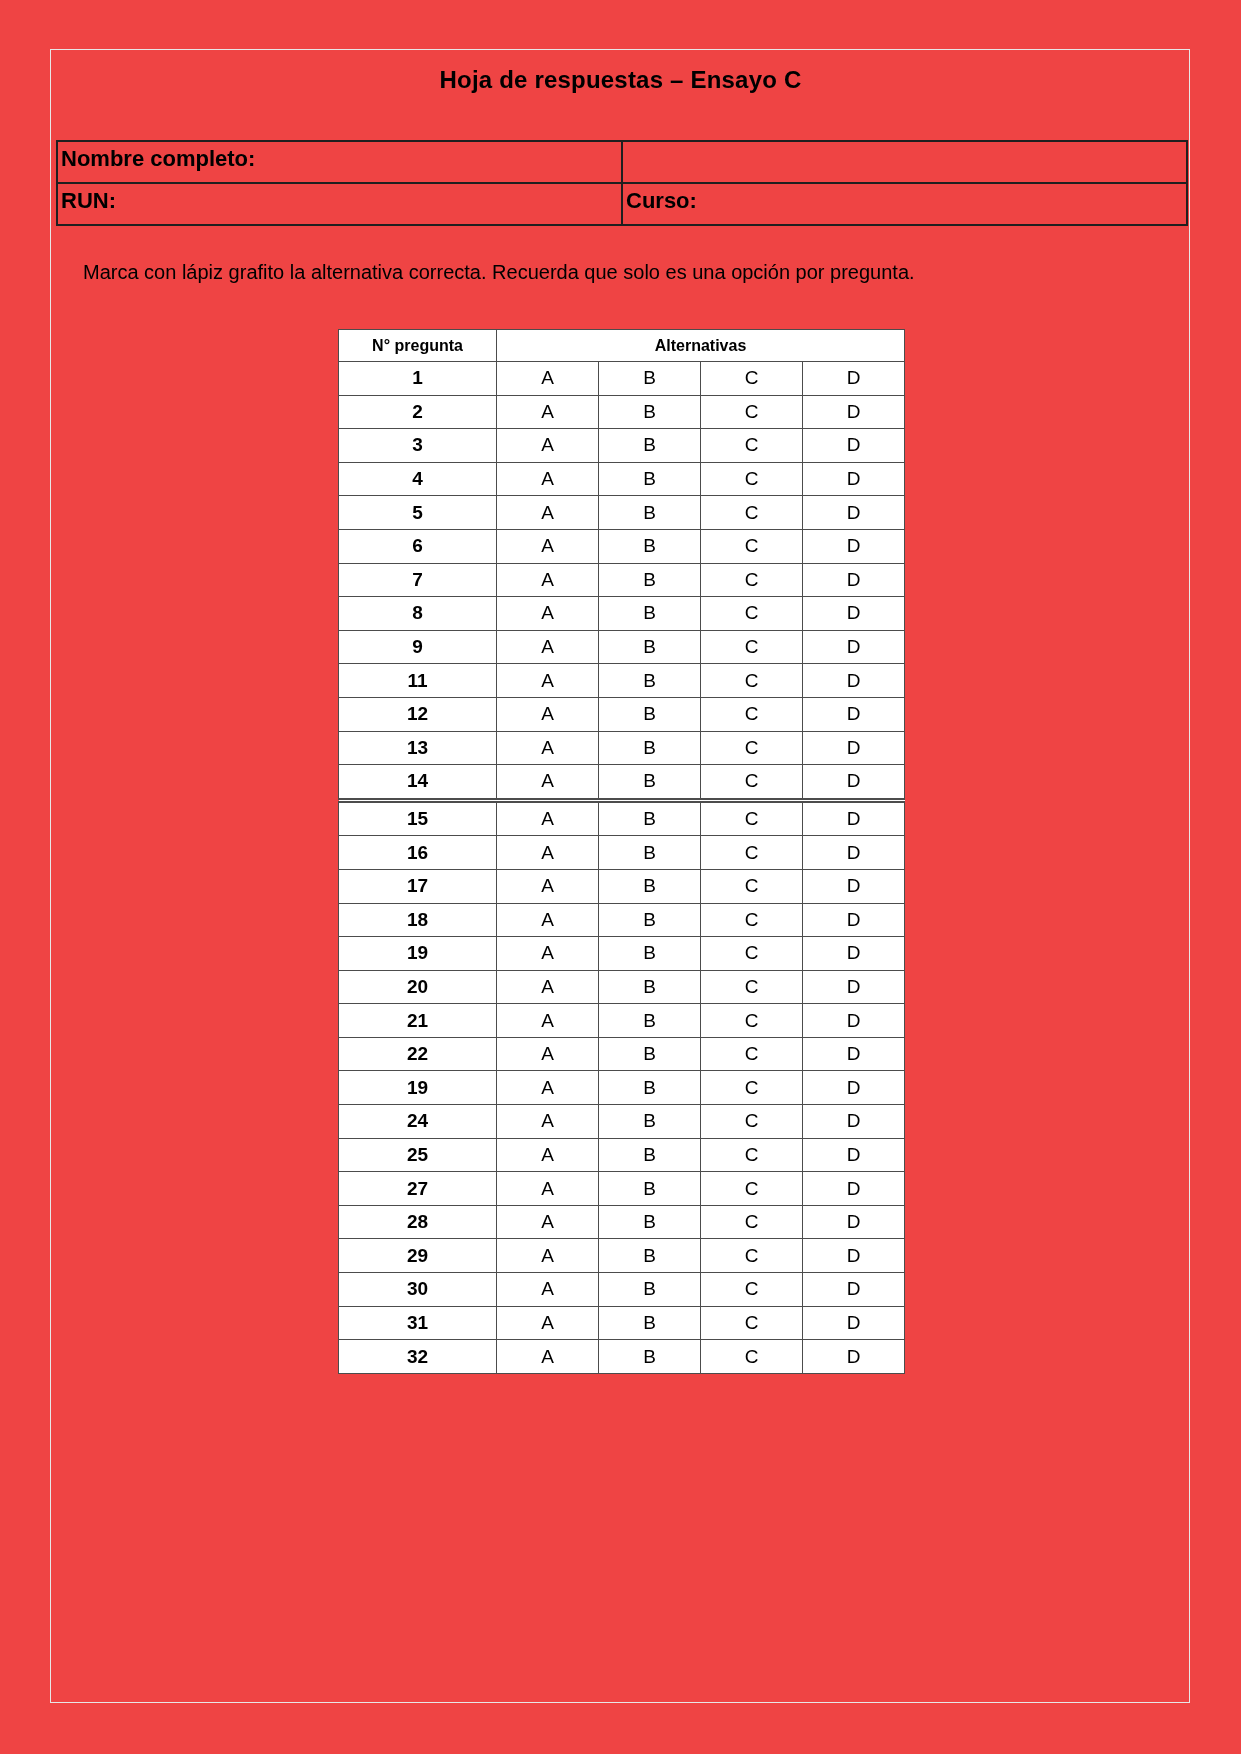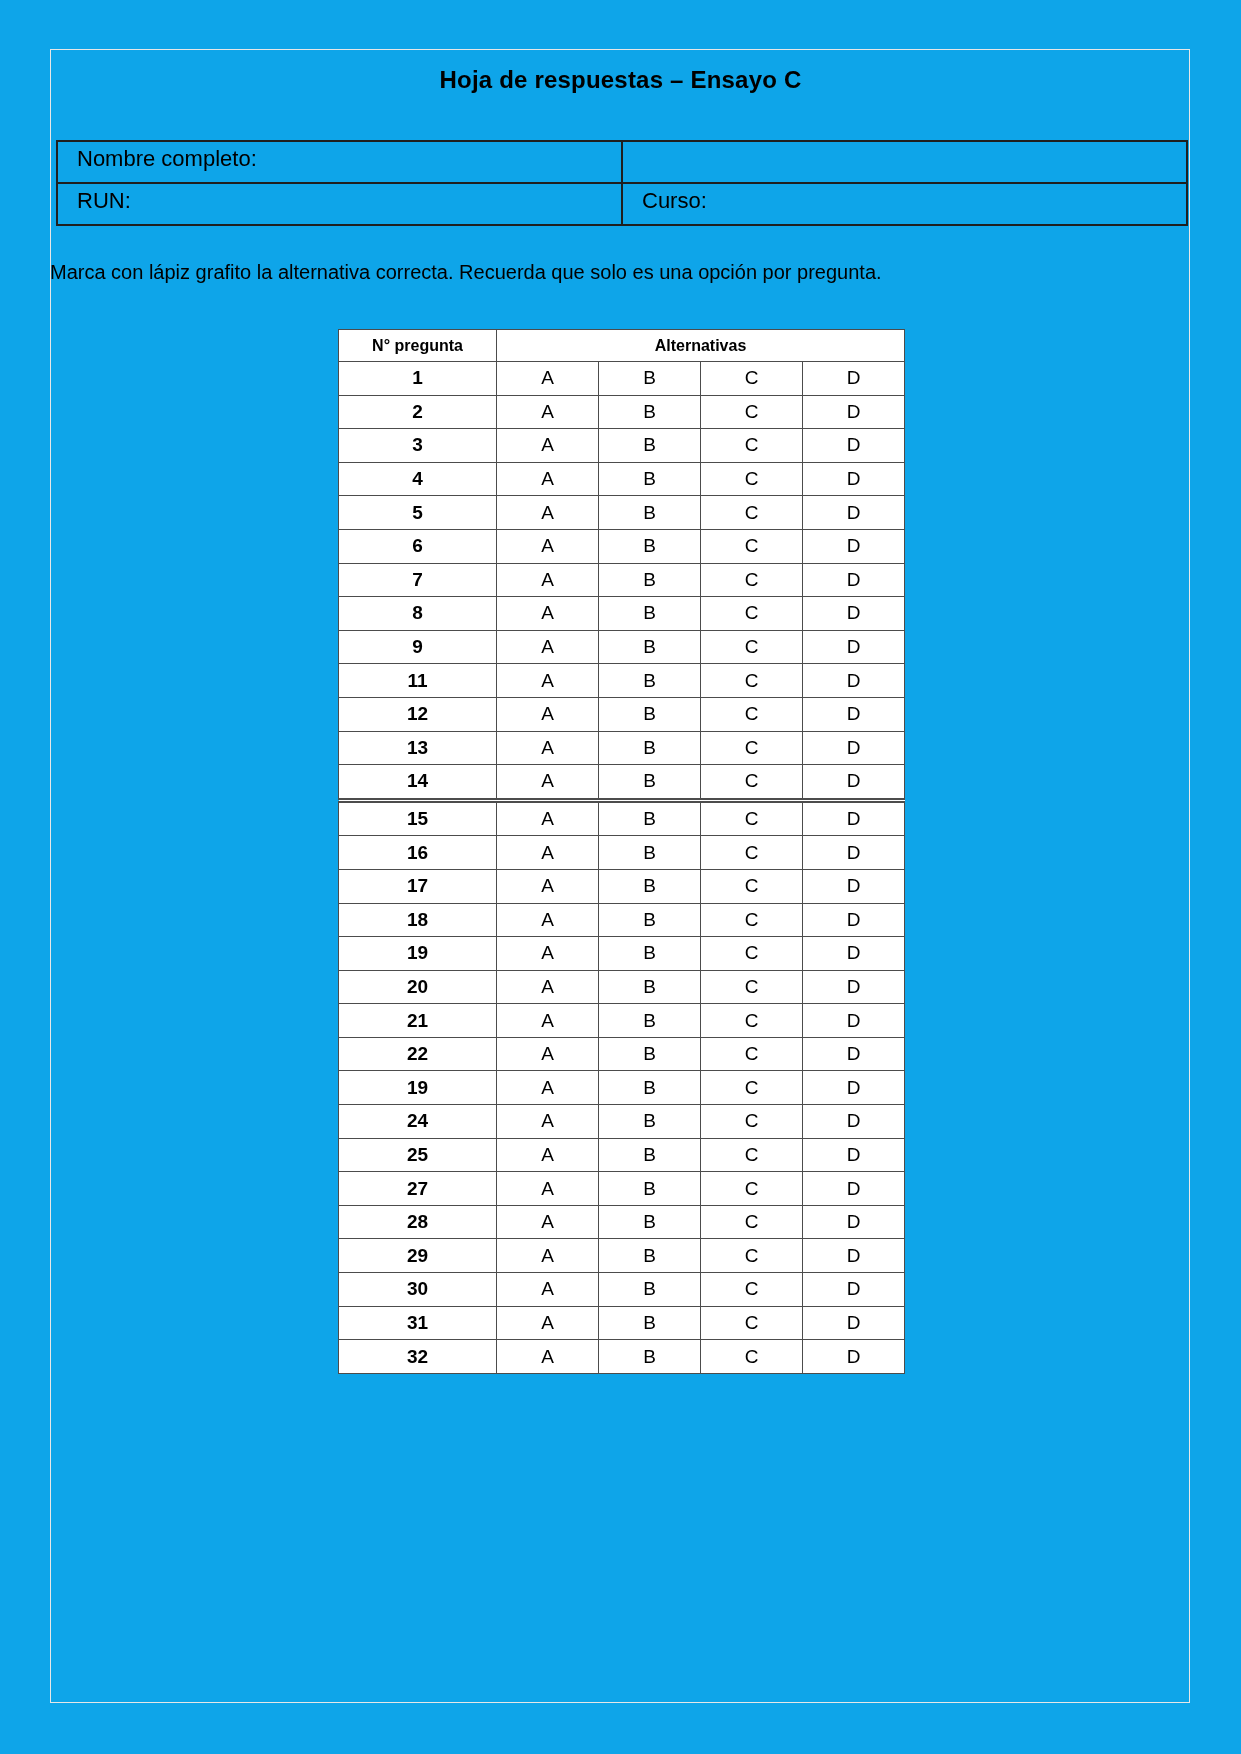--- a/index.html
+++ b/index.html
@@ -4,21 +4,21 @@
 <style>
   html, body {
     margin: 0;
     padding: 0;
     background: #ffffff;
   }
   .page {
     position: relative;
     width: 1241px;
     height: 1754px;
-    background: #0ea5e9;
+    background: #ef4444;
     font-family: "Liberation Sans", sans-serif;
     color: #000000;
     overflow: hidden;
   }
   
   .page-border {
     position: absolute;
     left: 50px;
     top: 49px;
     width: 1140px;
@@ -44,28 +44,28 @@
     left: 56px;
     top: 140px;
     width: 1130px;
     border-collapse: collapse;
     table-layout: fixed;
   }
   .info-table td {
     border: 2px solid #1f1f1f;
     height: 37px;
     vertical-align: top;
-    padding: 3px 4px 0 19px;
+    padding: 3px 4px 0 3px;
     font-size: 22px;
-    font-weight: 400;
+    font-weight: 700;
     line-height: 27px;
   }
   .instructions {
     position: absolute;
-    left: 50px;
+    left: 83px;
     top: 261px;
     margin: 0;
     font-size: 20px;
     font-weight: 400;
     color: #000000;
     white-space: nowrap;
   }
   
   .answers {
     position: absolute;

